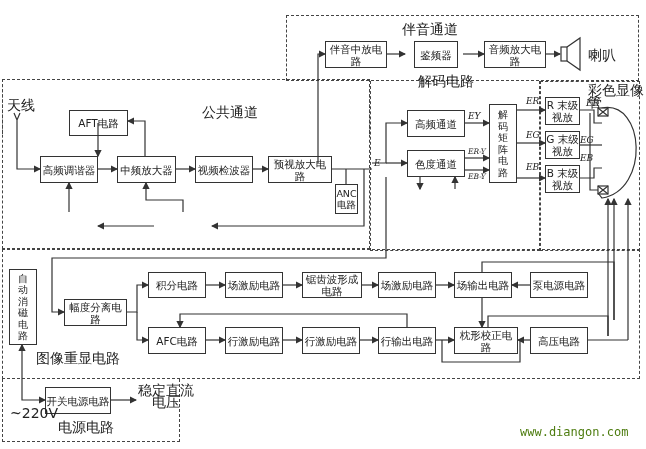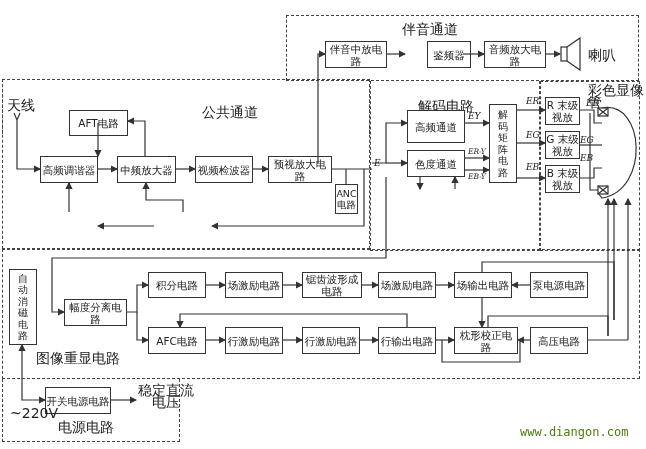--- a/index.html
+++ b/index.html
@@ -19,41 +19,41 @@
   <div class="group" style="left:286px;top:15px;width:353px;height:66px;"></div>
   <div class="group" style="left:2px;top:79px;width:368px;height:55px;border-bottom:none;"></div>
   <div class="group" style="left:2px;top:79px;width:368px;height:170px;"></div>
   <div class="group" style="left:370px;top:81px;width:170px;height:170px;border-top:none;border-right:1.4px dashed #444;"></div>
   <div class="group" style="left:540px;top:81px;width:100px;height:170px;"></div>
   <div class="group" style="left:2px;top:249px;width:638px;height:130px;"></div>
   <div class="group" style="left:2px;top:379px;width:178px;height:63px;border-top:none;"></div>
 
   <div class="lbl" style="left:402px;top:23px;">伴音通道</div>
   <div class="lbl" style="left:202px;top:106px;">公共通道</div>
-  <div class="lbl" style="left:418px;top:100px;">解码电路</div>
+  <div class="lbl" style="left:418px;top:75px;">解码电路</div>
   <div class="lbl" style="left:588px;top:84px;">彩色显像管</div>
   <div class="lbl" style="left:36px;top:352px;">图像重显电路</div>
   <div class="lbl" style="left:58px;top:421px;">电源电路</div>
 
   <div class="blk" style="left:325px;top:41px;width:62px;height:27px;">伴音中放电路</div>
-  <div class="blk" style="left:427px;top:41px;width:44px;height:27px;">鉴频器</div>
+  <div class="blk" style="left:414px;top:41px;width:44px;height:27px;">鉴频器</div>
   <div class="blk" style="left:484px;top:41px;width:62px;height:27px;">音频放大电路</div>
   <div class="lbl" style="left:588px;top:49px;">喇叭</div>
 
   <div class="lbl" style="left:7px;top:99px;">天线</div>
   <div class="blk" style="left:69px;top:110px;width:59px;height:26px;">AFT电路</div>
   <div class="blk" style="left:40px;top:156px;width:58px;height:27px;">高频调谐器</div>
   <div class="blk" style="left:117px;top:156px;width:59px;height:27px;">中频放大器</div>
   <div class="blk" style="left:195px;top:156px;width:58px;height:27px;">视频检波器</div>
   <div class="blk" style="left:268px;top:156px;width:64px;height:27px;">预视放大电路</div>
   <div class="blk" style="left:335px;top:184px;width:23px;height:30px;font-size:9.5px;line-height:11px;">ANC
 电路</div>
   <div class="sig" style="left:374px;top:158px;">E</div>
 
-  <div class="blk" style="left:407px;top:110px;width:58px;height:33px;">高频通道</div>
+  <div class="blk" style="left:407px;top:110px;width:58px;height:27px;">高频通道</div>
   <div class="blk" style="left:407px;top:150px;width:58px;height:27px;">色度通道</div>
   <div class="blk" style="left:489px;top:104px;width:28px;height:79px;font-size:10px;line-height:11.5px;">解
 码
 矩
 阵
 电
 路</div>
   <div class="sig" style="left:468px;top:111px;">EY</div>
   <div class="sig" style="left:468px;top:147px;font-size:7.5px;">ER-Y</div>
   <div class="sig" style="left:468px;top:172px;font-size:7.5px;">EB-Y</div>

